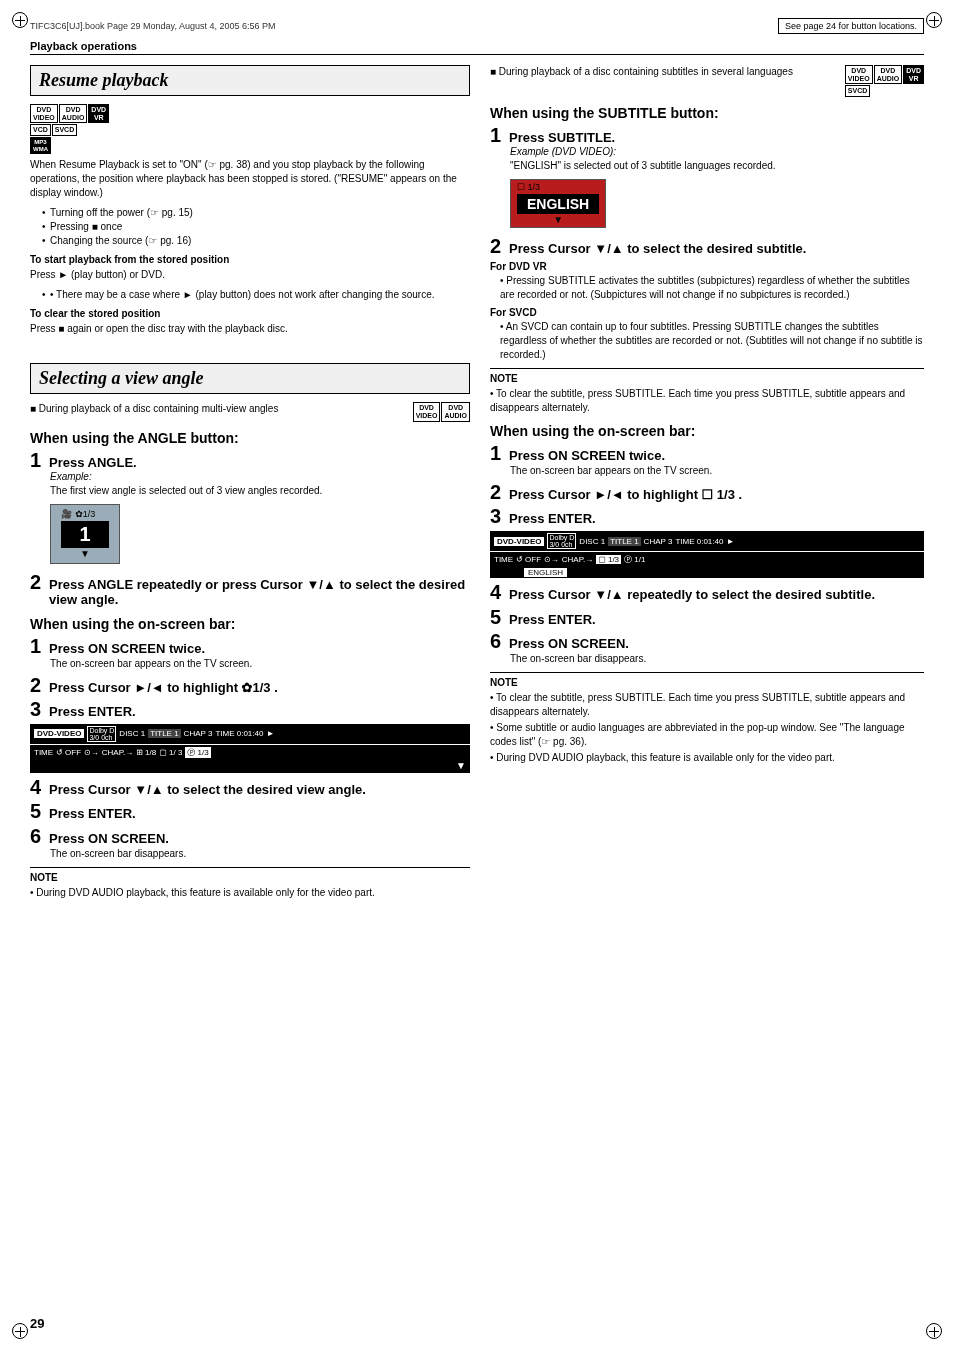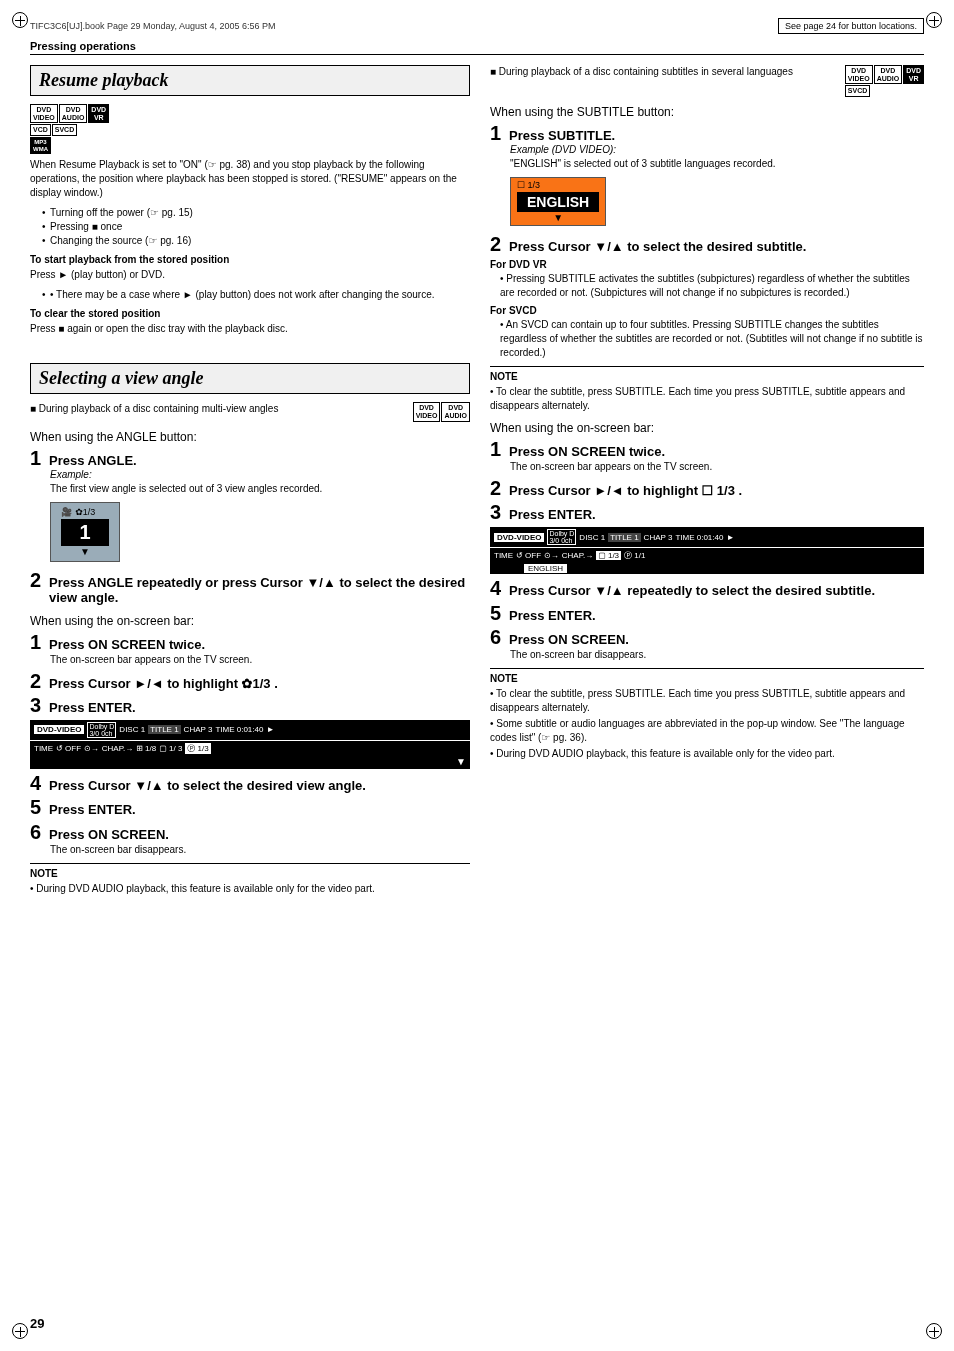--- a/index.html
+++ b/index.html
@@ -193,22 +193,22 @@
       text-transform: uppercase;
       margin-bottom: 3px;
     }
     .note-text {
       font-size: 10px;
       line-height: 1.4;
     }
 
     
     .when-using-label {
-      font-size: 12px;
-      font-weight: normal;
+      font-size: 14px;
+      font-weight: bold;
       margin-bottom: 4px;
       margin-top: 8px;
     }
 
     
     .page-number {
       position: absolute;
       bottom: 20px;
       left: 30px;
       font-size: 13px;
@@ -236,21 +236,21 @@
   <div class="corner-mark corner-cross tr"></div>
   <div class="corner-mark corner-cross bl"></div>
   <div class="corner-mark corner-cross br"></div>
 
   <div class="top-bar">
     <span class="file-info">TIFC3C6[UJ].book  Page 29  Monday, August 4, 2005  6:56 PM</span>
     <span class="see-page-box">See page 24 for button locations.</span>
   </div>
 
   <div class="section-header-line">
-    <span class="section-header-text">Pressing operations</span>
+    <span class="section-header-text">Playback operations</span>
   </div>
 
   <div class="columns">
 
     <div class="col-left">
 
       <div class="section-title">Resume playback</div>
 
       <div style="display:flex; gap:2px; margin-bottom:4px; align-items:flex-start;">
         <div style="display:flex; flex-direction:column; gap:1px;">
@@ -421,21 +421,21 @@
 
       <div class="step-block">
         <div class="step-num-row">
           <span class="step-num">1</span>
           <span class="step-text">Press SUBTITLE.</span>
         </div>
         <div class="step-sub-italic">Example (DVD VIDEO):</div>
         <div class="step-sub">"ENGLISH" is selected out of 3 subtitle languages recorded.</div>
         
         <div style="margin: 4px 20px; display:inline-block;">
-          <div style="background:#f97316; border:1px solid #555; padding:2px 6px; min-width:80px;">
+          <div style="background:#b91c1c; border:1px solid #555; padding:2px 6px; min-width:80px;">
             <div style="font-size:9px; display:flex; align-items:center;">
               <span>☐ 1/3</span>
             </div>
             <div style="background:#000; color:#fff; font-size:14px; font-weight:bold; text-align:center; padding:2px 10px; margin-top:2px;">ENGLISH</div>
             <div style="text-align:center; font-size:10px;">▼</div>
           </div>
         </div>
       </div>
 
       <div class="step-block">

